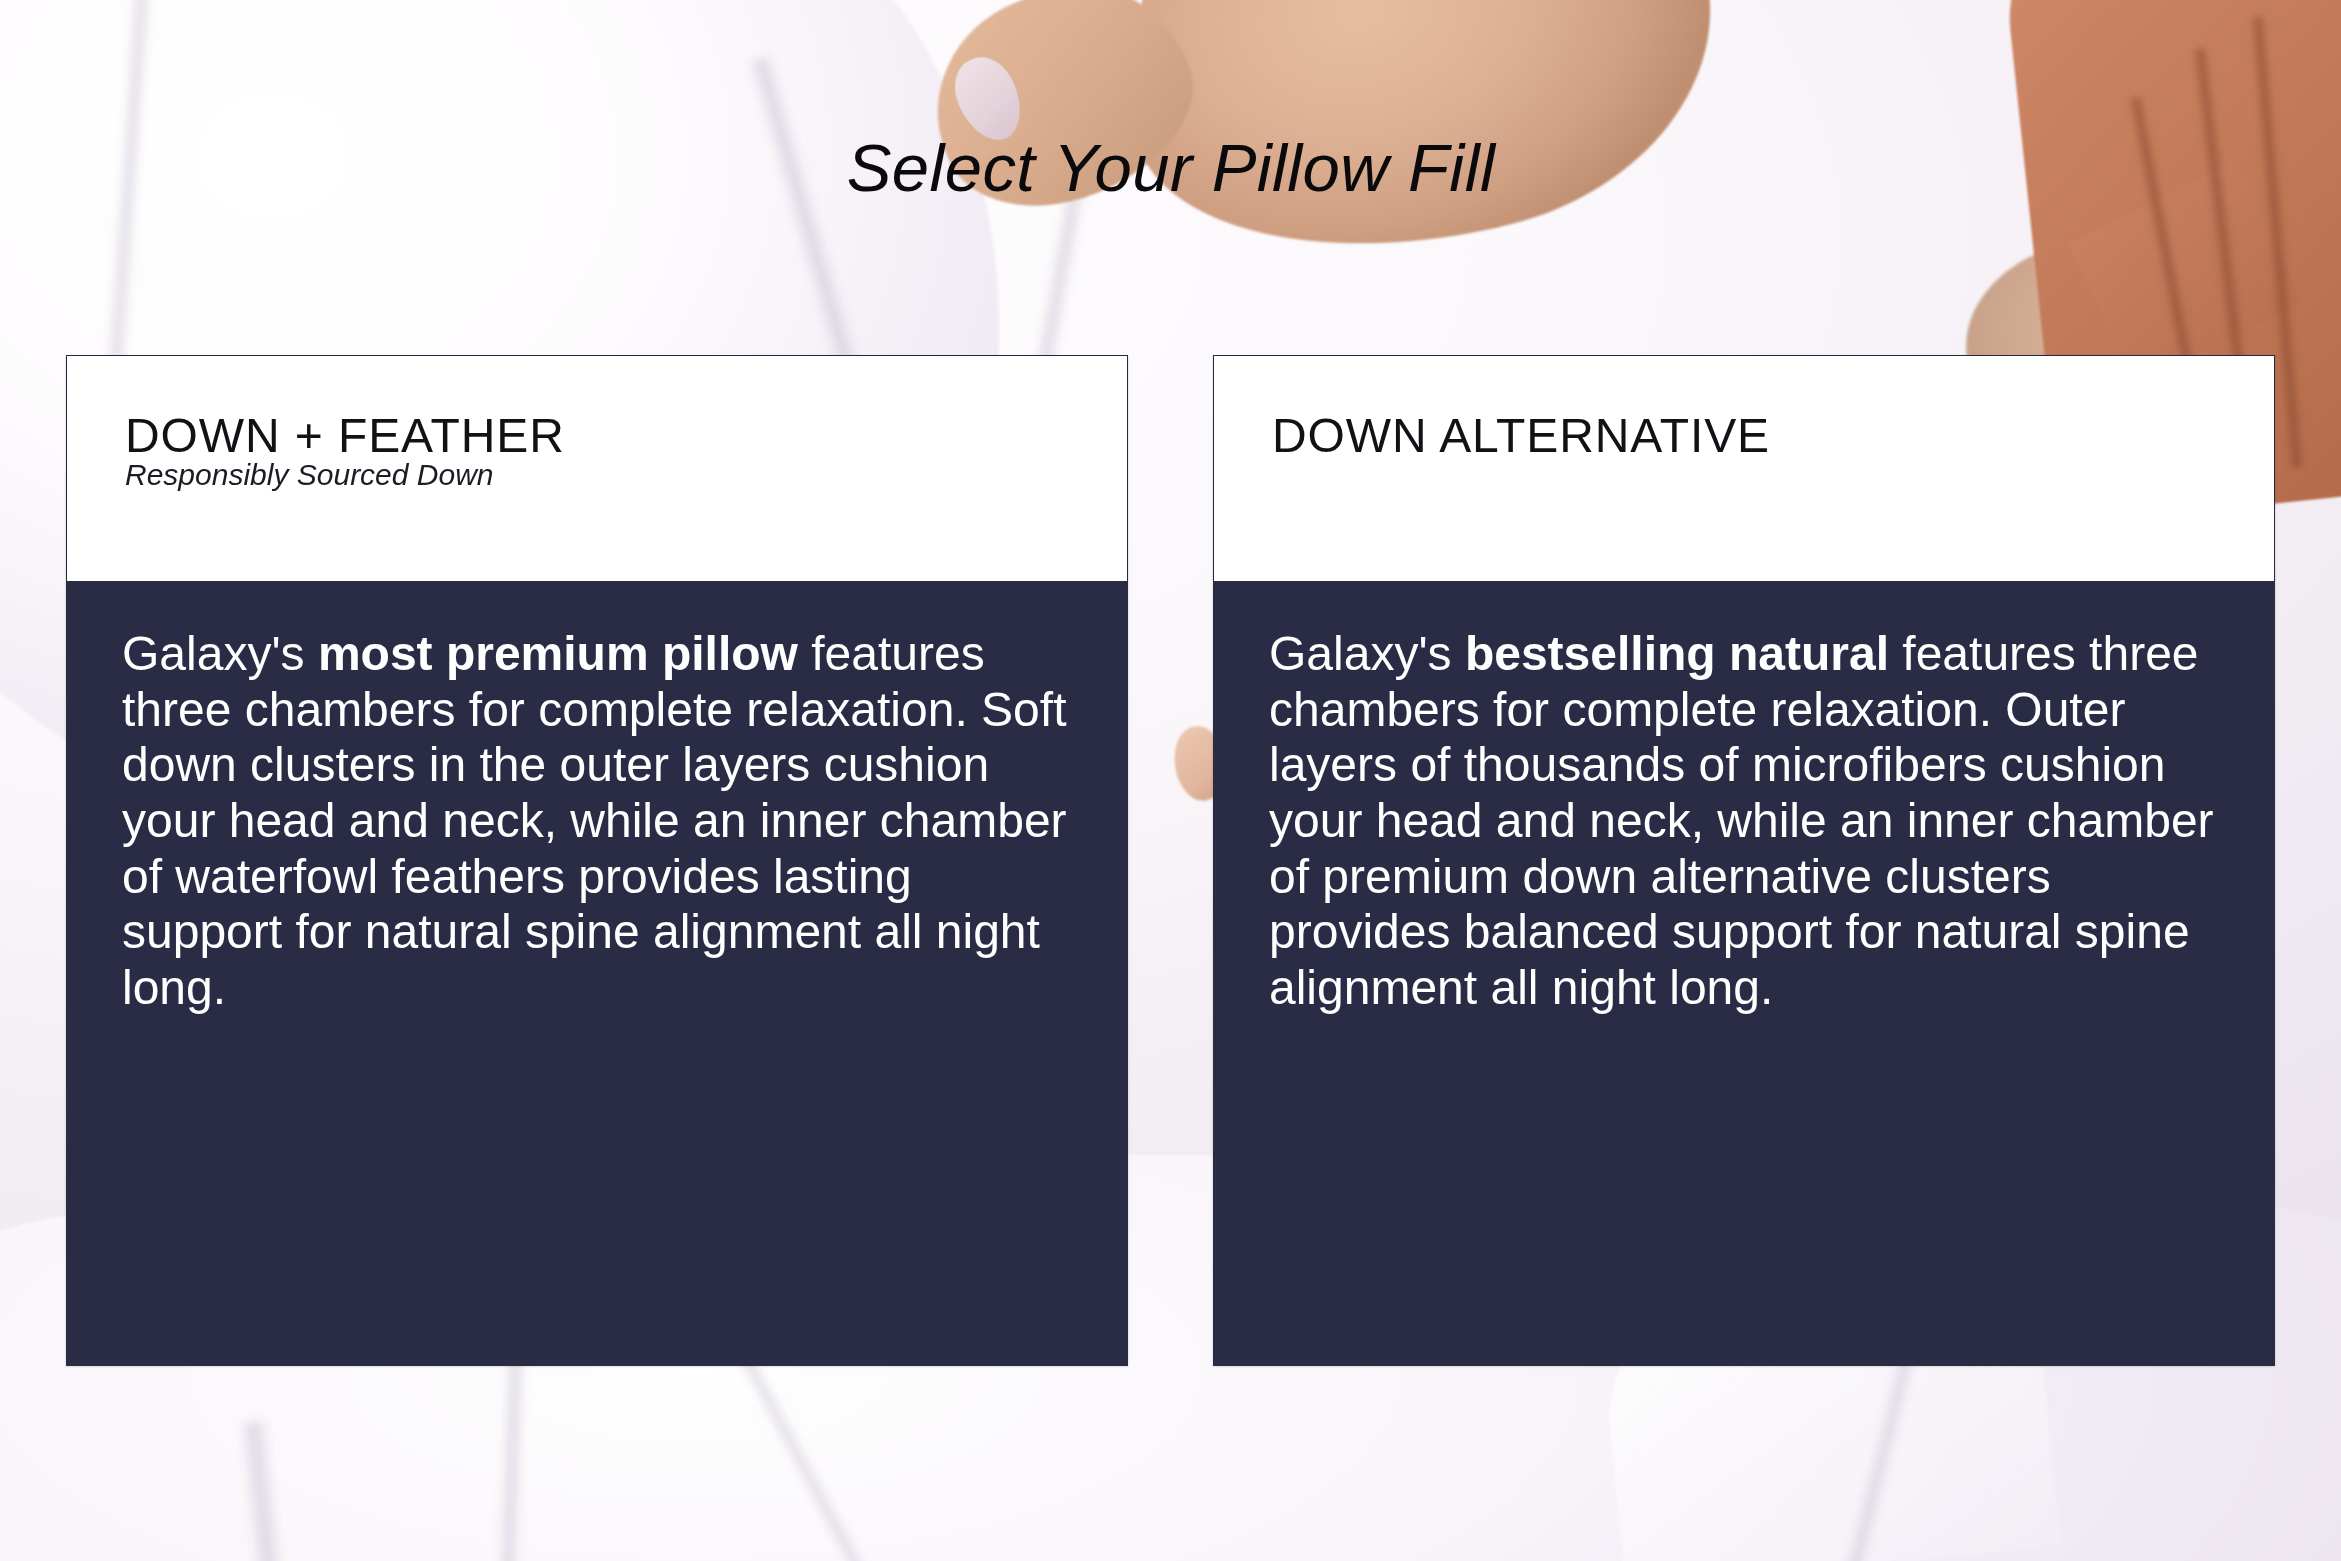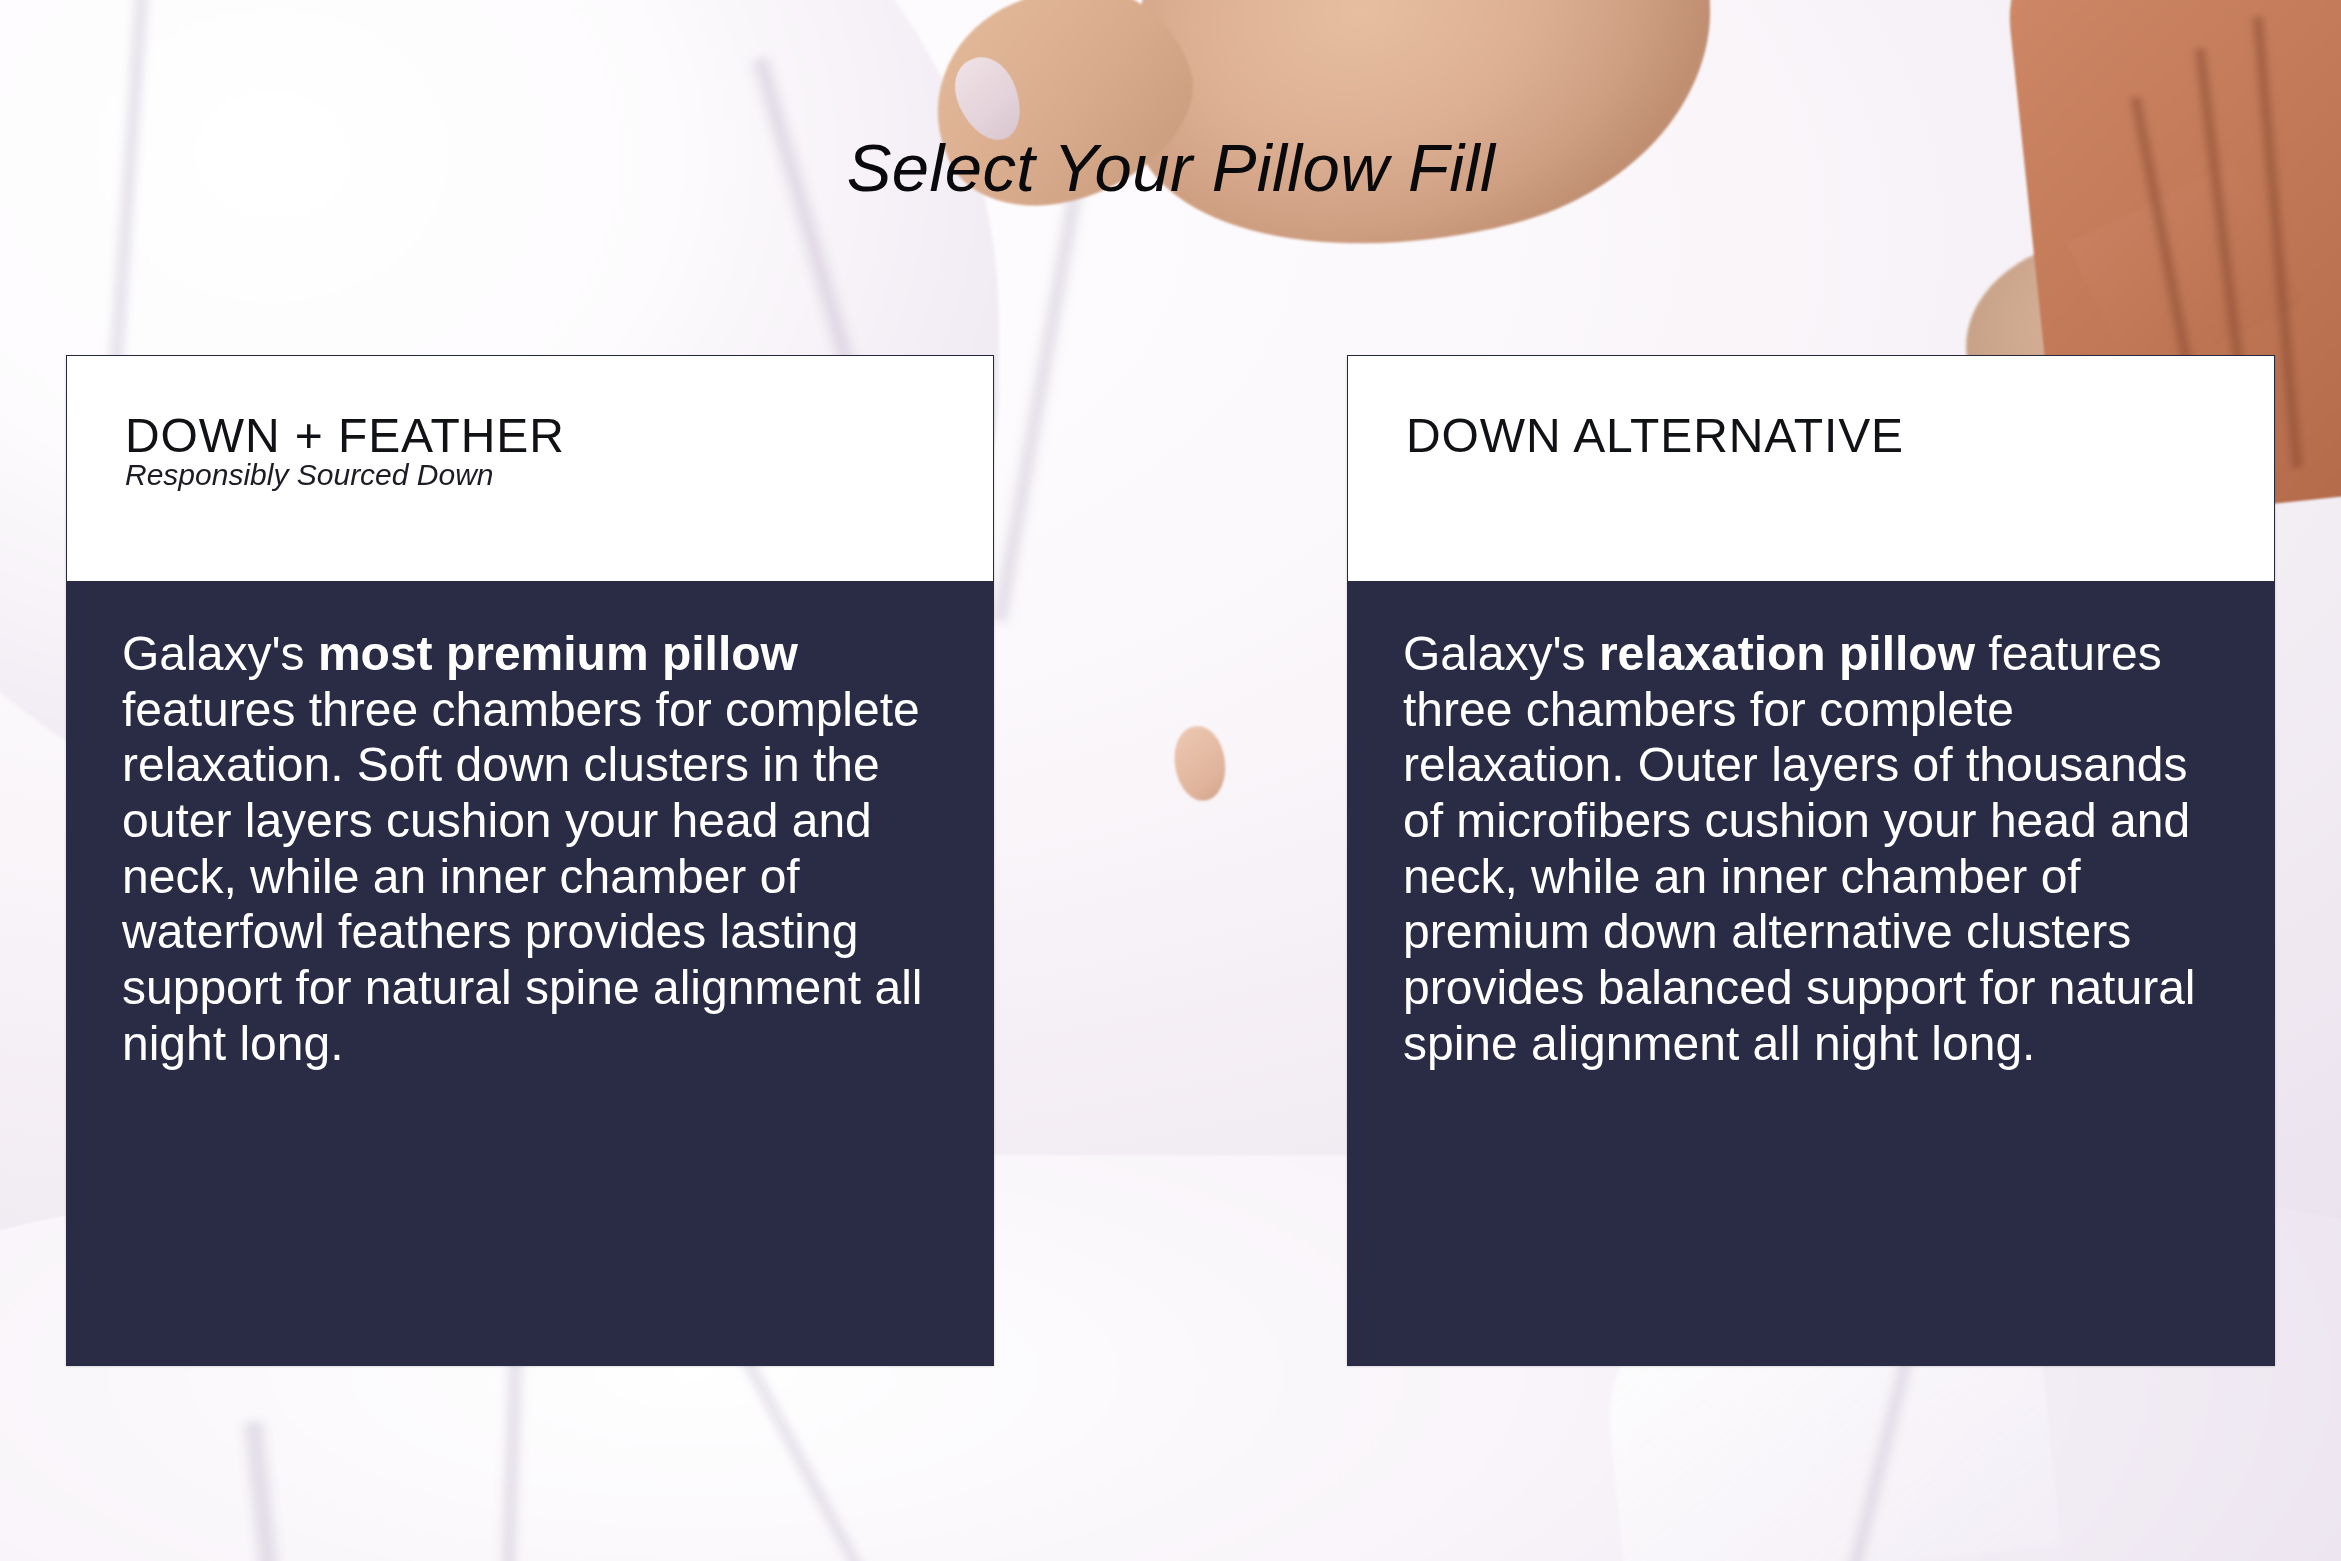--- a/index.html
+++ b/index.html
@@ -170,21 +170,21 @@
   
   .cards {
     position: absolute;
     left: 66px;
     top: 355px;
     width: 2209px;
     display: flex;
     justify-content: space-between;
   }
   .card {
-    width: 928px;
+    width: 1062px;
     box-shadow: 0 0.8px 2.3px rgba(0,0,0,.18);
   }
   .card-header {
     background: #ffffff;
     border: 1.6px solid #26283d;
     border-bottom: none;
     padding: 56px 58px 34px 58px;
     box-sizing: border-box;
     height: 226px;
   }
@@ -255,20 +255,20 @@
       <div class="card-body">
         <span>Galaxy's </span><b>most premium pillow</b><span> features three chambers for complete relaxation. Soft down clusters in the outer layers cushion your head and neck, while an inner chamber of waterfowl feathers provides lasting support for natural spine alignment all night long.</span>
       </div>
     </div>
 
     <div class="card">
       <div class="card-header">
         <div class="card-title">DOWN ALTERNATIVE</div>
       </div>
       <div class="card-body">
-        <span>Galaxy's </span><b>relaxation pillow</b><span> features three chambers for complete relaxation. Outer layers of thousands of microfibers cushion your head and neck, while an inner chamber of premium down alternative clusters provides balanced support for natural spine alignment all night long.</span>
+        <span>Galaxy's </span><b>bestselling natural</b><span> features three chambers for complete relaxation. Outer layers of thousands of microfibers cushion your head and neck, while an inner chamber of premium down alternative clusters provides balanced support for natural spine alignment all night long.</span>
       </div>
     </div>
 
   </div>
 
 </div>
 
 
 </body></html>

